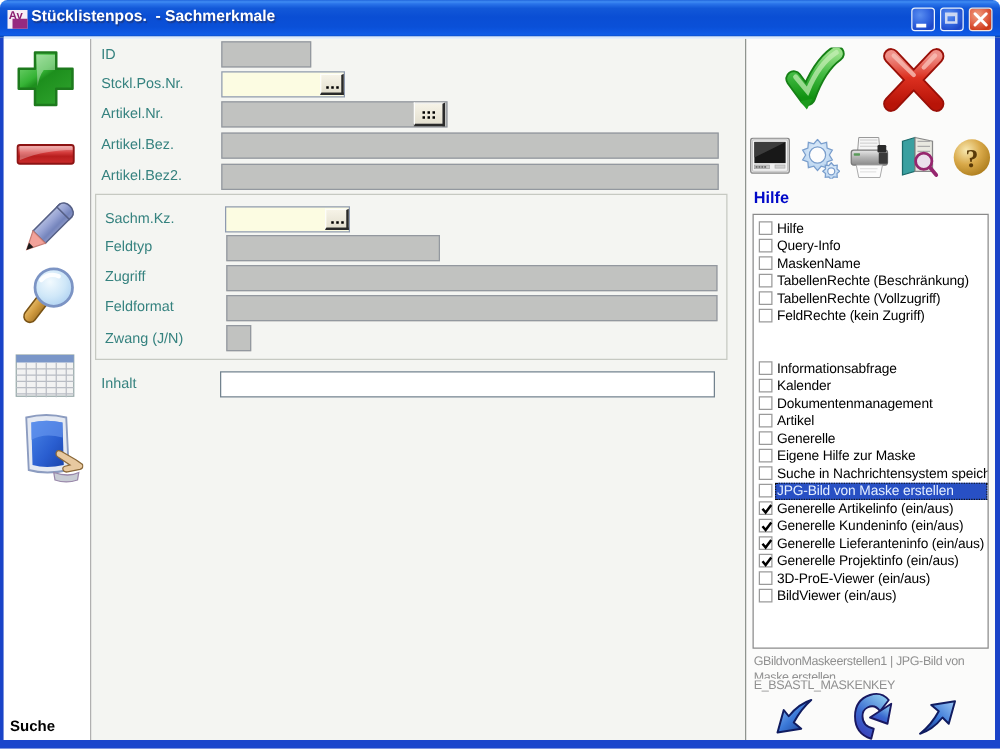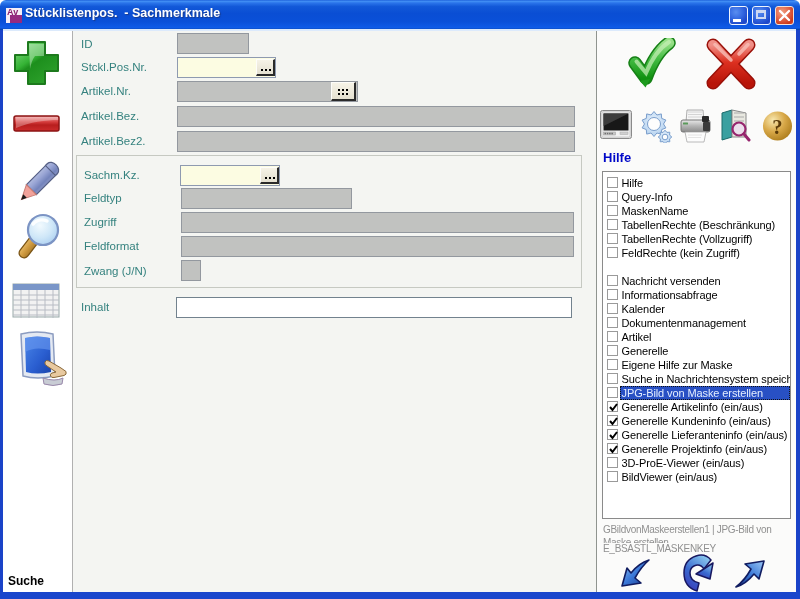--- a/index.html
+++ b/index.html
@@ -283,24 +283,20 @@
       <span class="tx">TabellenRechte (Beschränkung)</span>
     </div>
   <div class="li" style="top:74px">
       <span class="cb"></span>
       <span class="tx">FeldRechte (kein Zugriff)</span>
     </div>
   <div class="li" style="top:60px">
       <span class="cb"></span>
       <span class="tx">TabellenRechte (Vollzugriff)</span>
     </div>
-  <div class="li" style="top:102px">
-      <span class="cb"></span>
-      <span class="tx">Nachricht versenden</span>
-    </div>
   <div class="li" style="top:116px">
       <span class="cb"></span>
       <span class="tx">Informationsabfrage</span>
     </div>
   <div class="li" style="top:130px">
       <span class="cb"></span>
       <span class="tx">Kalender</span>
     </div>
   <div class="li" style="top:144px">
       <span class="cb"></span>

